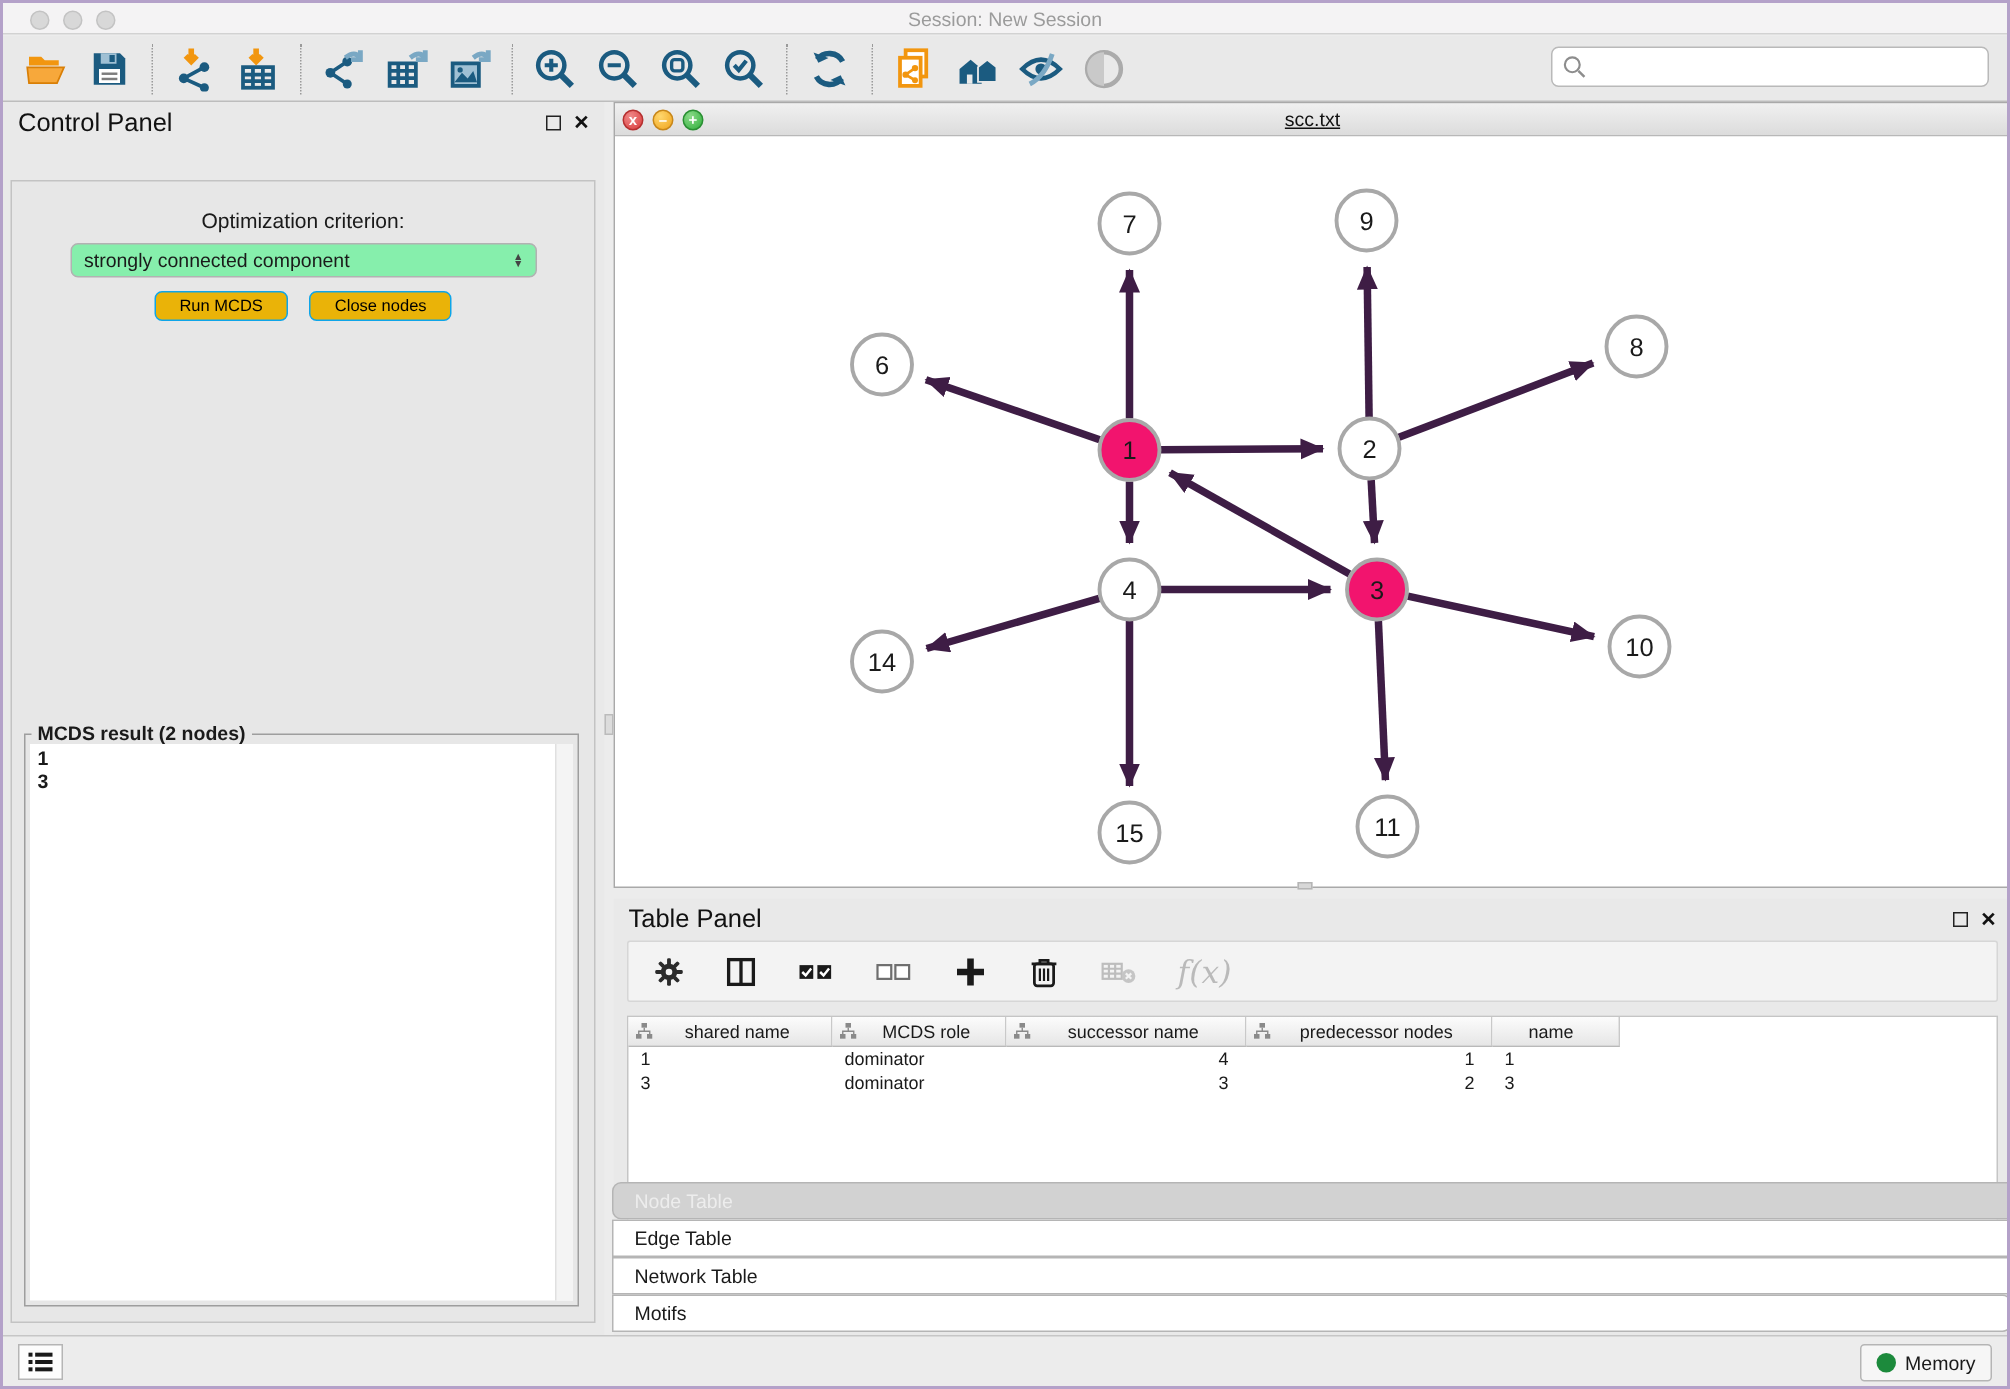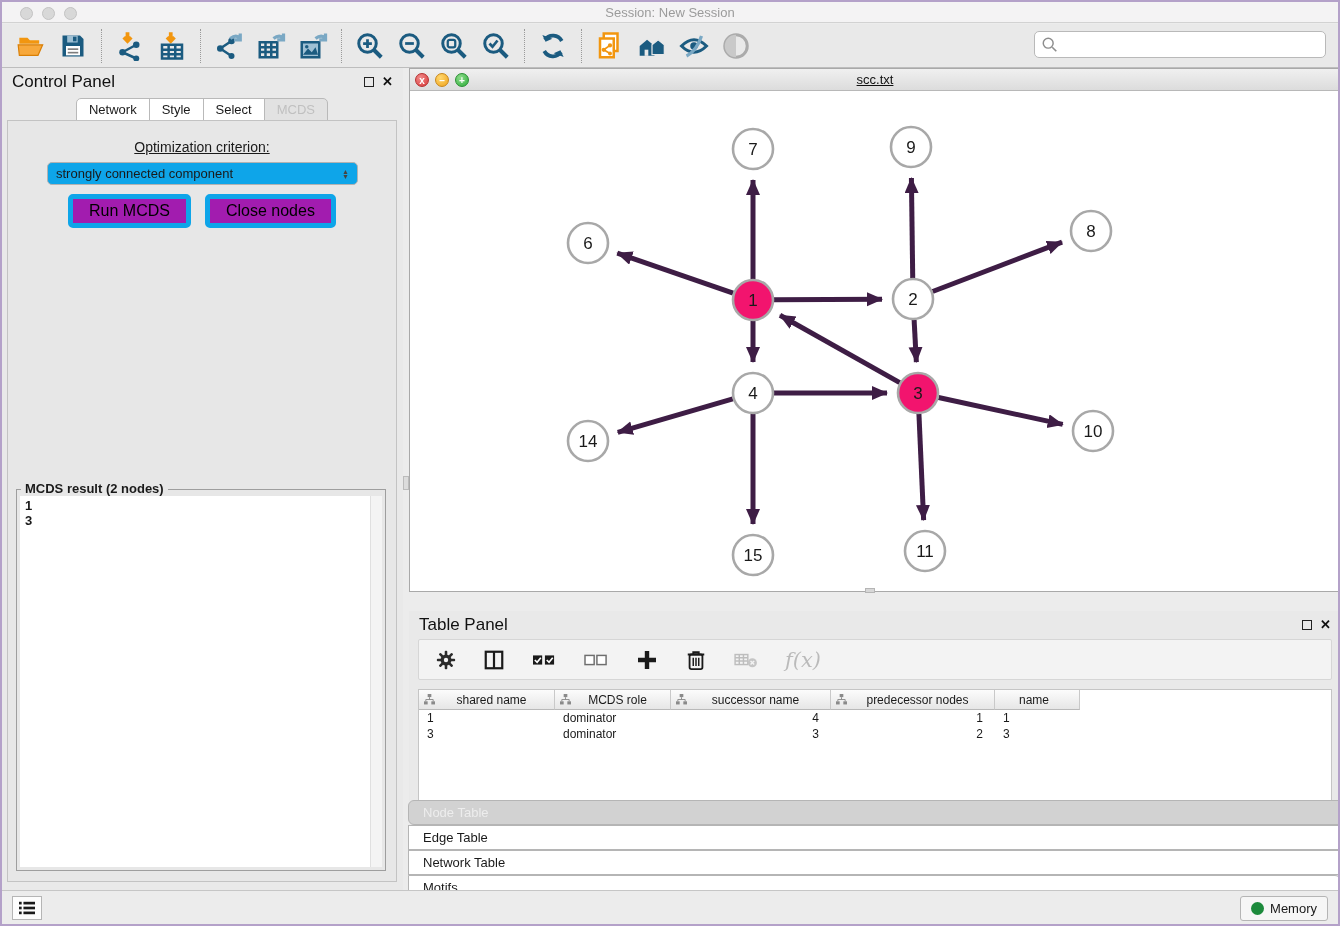--- a/index.html
+++ b/index.html
@@ -36,27 +36,27 @@
   .panel-hdr-icons { display:flex; align-items:center; gap:8px; }
   .float-ic { width:10px; height:10px; border:1.5px solid #222; background:transparent; }
   .close-ic { font-size:13px; font-weight:bold; color:#111; line-height:10px; }
   #cp-tabs { position:absolute; left:0; top:30px; width:100%; display:flex; justify-content:center; }
   .tab { border:1px solid #b9b9b9; background:#fff; padding:3px 12px; font-size:13px; margin-left:-1px; position:relative; }
   .tab:first-child { border-radius:5px 0 0 0; }
   .tab:last-child { border-radius:0 5px 0 0; }
   .tab.active-dim { background:#e2e2e2; color:#c0c0c0; border-radius:0 5px 0 0; }
   #cp-body { position:absolute; left:5px; top:52px; width:390px; height:762px;
     background:#e7e7e7; border:1px solid #c3c3c3; }
-  #opt-label { margin-top:18px; text-align:center; font-size:14px;text-decoration:underline; }
+  #opt-label { margin-top:18px; text-align:center; font-size:14px; }
   #criterion-select { position:absolute; left:39px; top:41px; width:311px; height:23px;
-    background:#0ea5e9; border:1px solid #b2b2b2; border-radius:5px;
+    background:#86efac; border:1px solid #b2b2b2; border-radius:5px;
     display:flex; align-items:center; padding:0 8px; font-size:13px;justify-content:center; }
   #criterion-select .stepper { margin-left:auto; display:flex; flex-direction:column; line-height:5px; font-size:7px; color:#444; }
   .cp-buttons { position:absolute; left:0; top:73px; width:100%; display:flex; justify-content:center; gap:14px; }
-  .btn { background:#a21caf; border:5px solid #0ea5e9; border-radius:5px; padding:3px 16px; font-size:16px; }
+  .btn { background:#eab308; border:1px solid #0ea5e9; border-radius:5px; padding:3px 16px; font-size:11px; }
   #result-box { position:absolute; left:8px; top:368px; width:370px; height:382px;
     border:1px solid #9e9e9e;font-weight:bold; }
   #result-legend { position:absolute; left:4px; top:-9px; background:#e7e7e7; padding:0 4px; font-size:13px; }
   #result-text { position:absolute; left:3px; top:6px; right:3px; bottom:3px; background:#fff;
     font-size:13px; padding:2px 5px; white-space:pre; overflow:hidden; }
   #result-scroll { position:absolute; right:3px; top:6px; width:12px; bottom:3px; background:#f4f4f4; border-left:1px solid #e0e0e0; }
   
   #v-splitter { position:absolute; left:401px; top:66px; width:6px; height:826px; background:#ececec; }
   #v-splitter .grip { position:absolute; top:408px; left:0; width:6px; height:14px; background:#dcdcdc; border:1px solid #bbb; }
   
@@ -66,21 +66,21 @@
     position:relative; display:flex; align-items:center; justify-content:center; }
   #nf-title { font-size:13px; color:#111;text-decoration:underline; }
   .nf-light { position:absolute; top:4px; width:14px; height:14px; border-radius:50%;
     color:#fff; font-size:10px; font-weight:bold; text-align:center; line-height:13px; }
   .nf-red { left:5px; background:radial-gradient(circle at 35% 30%, #f08a8a, #d93a3a); border:1px solid #b53030;}
   .nf-yel { left:25px; background:radial-gradient(circle at 35% 30%, #ffd76e, #f0a41c); border:1px solid #c8871a;}
   .nf-grn { left:45px; background:radial-gradient(circle at 35% 30%, #8cdb8a, #2eae3a); border:1px solid #2a8f33;}
   #graph-canvas { position:relative; width:930px; height:499px; background:#fff; }
   #nf-grip { position:absolute; left:455px; bottom:-2px; width:10px; height:5px; background:#d7d7d7; border:1px solid #b5b5b5; }
   
-  #table-panel { position:absolute; left:407px; top:597px; width:932px; height:293px; background:#e9e9e9;margin-top:12px; }
+  #table-panel { position:absolute; left:407px; top:597px; width:932px; height:293px; background:#e9e9e9; }
   #tp-toolbar { position:absolute; left:9px; top:28px; width:914px; height:41px;
     background:#f3f3f3; border:1px solid #d6d6d6; border-radius:2px;
     display:flex; align-items:center; padding-left:16px; gap:26px; }
   #tp-table { position:absolute; left:9px; top:78px; width:914px; height:178px; background:#fff; border:1px solid #c5c5c5; }
   #thead { display:flex; height:20px; }
   .th { background:linear-gradient(#fcfcfc,#e6e6e6); border-right:1px solid #c9c9c9; border-bottom:1px solid #b9b9b9;
     display:flex; align-items:center; font-size:12px; }
   .th .th-label { flex:1; text-align:center; padding-right:6px; }
   .tree-ic { margin-left:5px; flex:0 0 auto; }
   .trow { display:flex; height:16px; font-size:12px; }
@@ -253,26 +253,20 @@
   </div>
 </div>
 
 <div id="control-panel">
   <div class="panel-header">
     <span class="panel-title">Control Panel</span>
     <span class="panel-hdr-icons">
       <span class="float-ic"></span>
       <span class="close-ic">✕</span>
     </span>
-  </div>
-  <div id="cp-tabs">
-    <div class="tab">Network</div>
-    <div class="tab">Style</div>
-    <div class="tab">Select</div>
-    <div class="tab active-dim">MCDS</div>
   </div>
   <div id="cp-body">
     <div id="opt-label">Optimization criterion:</div>
     <div id="criterion-select">
       <span>strongly connected component</span>
       <span class="stepper">
           <span>▲</span>
           <span>▼</span>
         </span>
     </div>

